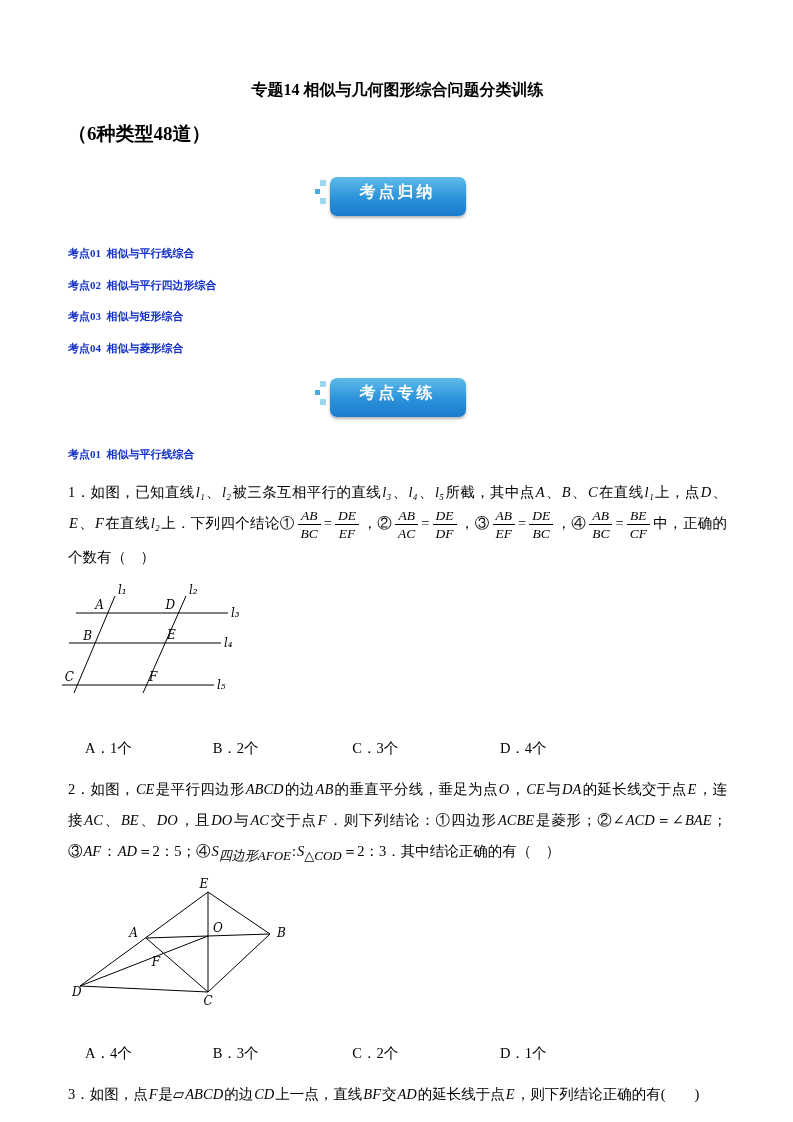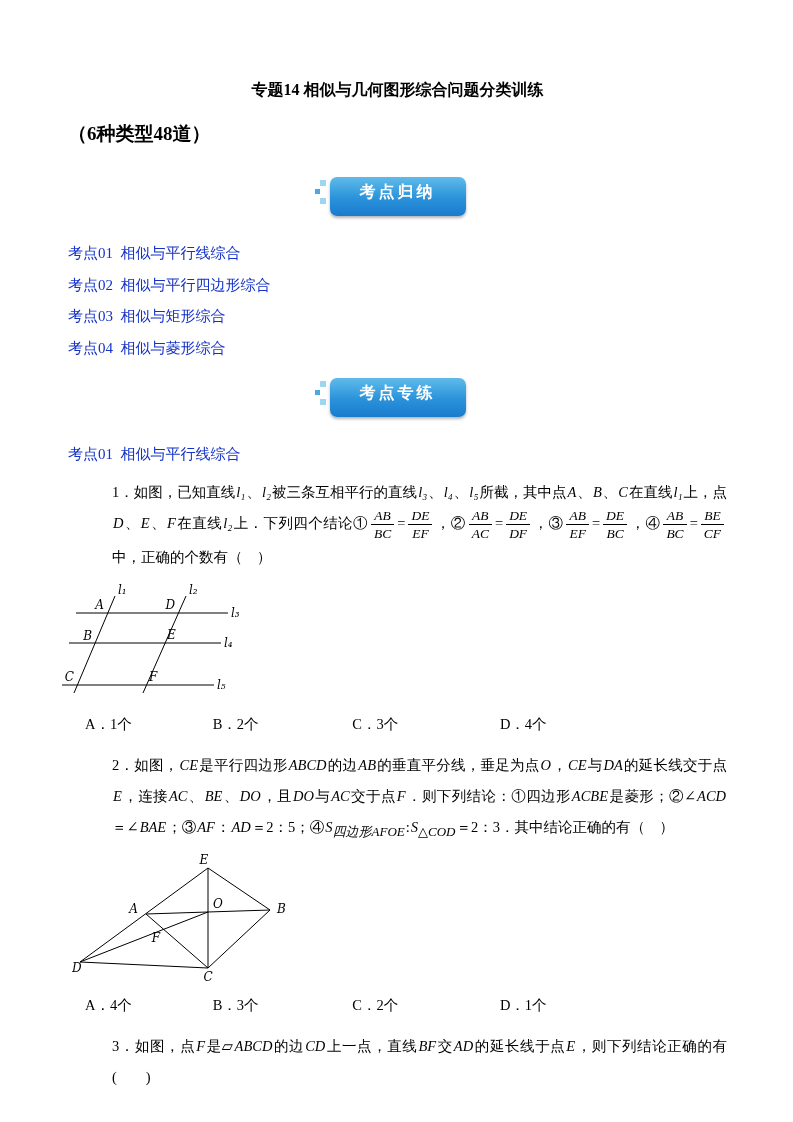--- a/index.html
+++ b/index.html
@@ -25,41 +25,41 @@
     color:#fff; font-family:"Liberation Sans",sans-serif;
     font-weight:bold; font-size:16px; letter-spacing:3px;
   }
   .badge .sq { position:absolute; width:6px; height:6px; background:#9ed6f2; }
   .badge .sq1 { left:-10px; top:3px; }
   .badge .sq2 { left:-15px; top:12px; background:#4aa9e2; width:5px; height:5px; }
   .badge .sq3 { left:-10px; top:21px; }
 
   .toc { margin-bottom:14px; }
   .toc-item, .section-heading {
-    color:#1532c8; font-weight:normal; font-size:15px;
+    color:#1532c8; font-weight:bold; font-size:11px;
     line-height:31.5px; white-space:pre-wrap;
   }
   .section-heading { margin:16px 0 6px; }
 
-  .problem { font-size:14.5px; line-height:31px; text-align:justify;margin-left:44px; }
+  .problem { font-size:14.5px; line-height:31px; text-align:justify; }
   .mvar { font-style:italic; padding:0 1px; }
   .msub { font-size:13px; }
   .frac { display:inline-block; vertical-align:middle; text-align:center; margin:0 3px; line-height:1; }
   .frac .num { display:block; padding:1px 3px 2px; border-bottom:1px solid #000; font-style:italic; font-size:13.5px; }
   .frac .den { display:block; padding:2px 3px 1px; font-style:italic; font-size:13.5px; }
 
   .figure { display:block; margin:8px 0 2px; }
   .fig1 { margin-left:-6px; }
   .fig2 { margin-left:4px; }
   .figure line { stroke:#000; stroke-width:1; }
   .fig-label { font-family:"DejaVu Serif",serif; font-style:italic; font-size:12px; }
 
   .options { padding-left:17px; font-size:14.5px; margin:12px 0 16px; }
   .options .opt { display:inline-block; }
-  .opt-a { width:124px; } .opt-b { width:136px; } .opt-c { width:144px; }
+  .opt-a { width:124px;margin-top:24px; } .opt-b { width:136px; } .opt-c { width:144px; }
 </style>
 </head>
 <body>
 
 <div class="page">
 
   <h1 class="title">专题14 相似与几何图形综合问题分类训练</h1>
   <h2 class="subtitle">（6种类型48道）</h2>
 
   <div class="badge-row">

